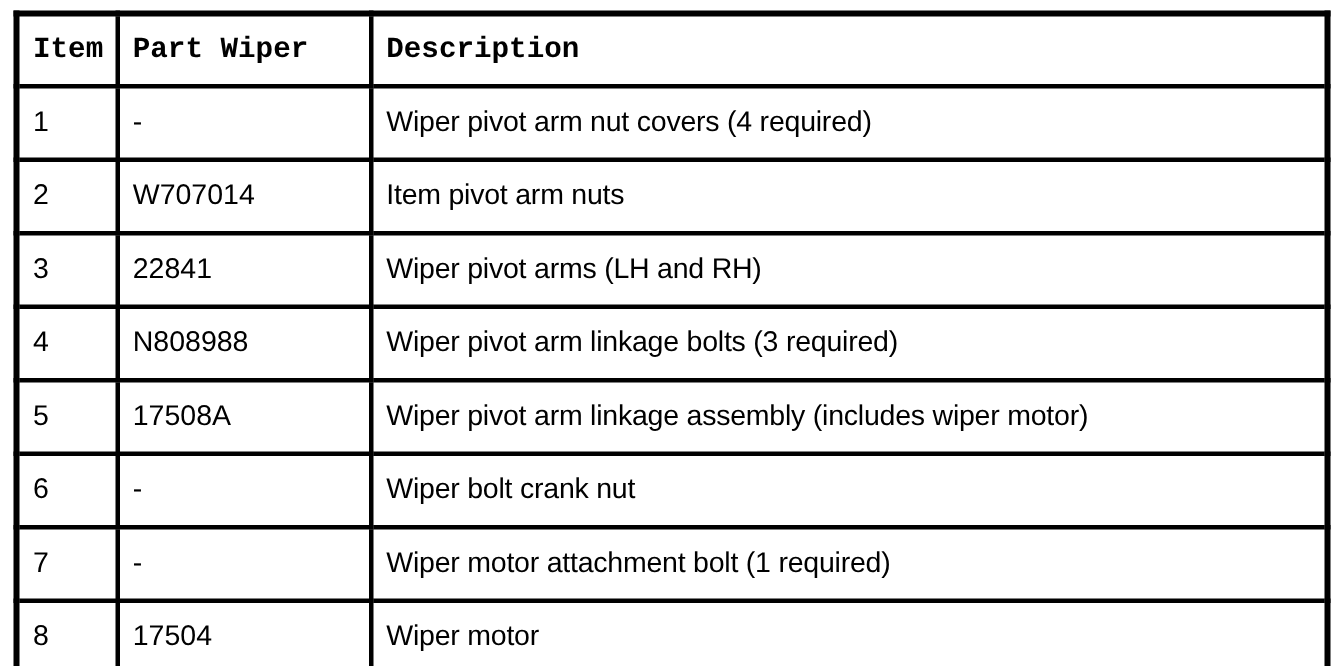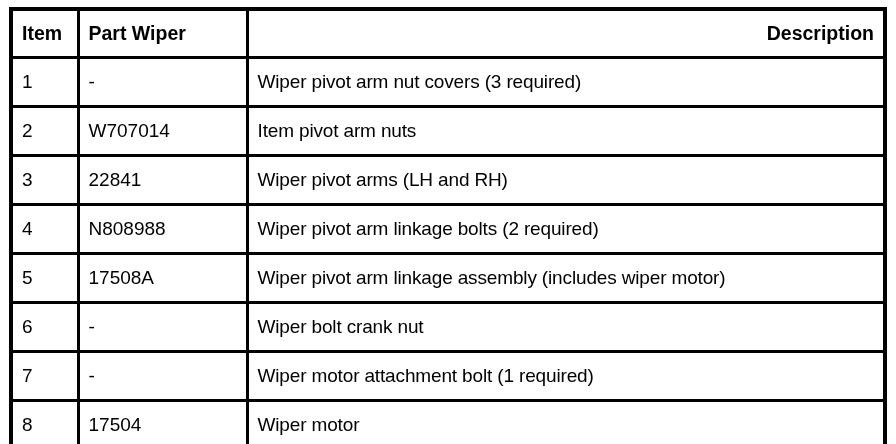--- a/index.html
+++ b/index.html
@@ -48,29 +48,30 @@
     vertical-align: middle;
     white-space: nowrap;
     overflow: hidden;
     background: #ffffff;
   }
 
   .parts-table thead th {
     font-weight: bold;
     height: 45px;
     font-size: 19.5px;
+    font-family: Liberation Mono, monospace;
   }
 
   .th-item,
   .th-part {
     text-align: left;
   }
 
   .th-desc {
-    text-align: right;
+    text-align: left;
   }
 
   .parts-table tbody td {
     font-weight: normal;
     text-align: left;
   }
 
   .cell-desc {
     letter-spacing: -0.15px;
   }
@@ -90,36 +91,36 @@
       <tr>
         <th class="th-item">Item</th>
         <th class="th-part">Part Wiper</th>
         <th class="th-desc">Description</th>
       </tr>
     </thead>
     <tbody>
       <tr>
         <td class="cell-item">1</td>
         <td class="cell-part">-</td>
-        <td class="cell-desc">Wiper pivot arm nut covers (3 required)</td>
+        <td class="cell-desc">Wiper pivot arm nut covers (4 required)</td>
       </tr>
       <tr>
         <td class="cell-item">2</td>
         <td class="cell-part">W707014</td>
         <td class="cell-desc">Item pivot arm nuts</td>
       </tr>
       <tr>
         <td class="cell-item">3</td>
         <td class="cell-part">22841</td>
         <td class="cell-desc">Wiper pivot arms (LH and RH)</td>
       </tr>
       <tr>
         <td class="cell-item">4</td>
         <td class="cell-part">N808988</td>
-        <td class="cell-desc">Wiper pivot arm linkage bolts (2 required)</td>
+        <td class="cell-desc">Wiper pivot arm linkage bolts (3 required)</td>
       </tr>
       <tr>
         <td class="cell-item">5</td>
         <td class="cell-part">17508A</td>
         <td class="cell-desc">Wiper pivot arm linkage assembly (includes wiper motor)</td>
       </tr>
       <tr>
         <td class="cell-item">6</td>
         <td class="cell-part">-</td>
         <td class="cell-desc">Wiper bolt crank nut</td>

